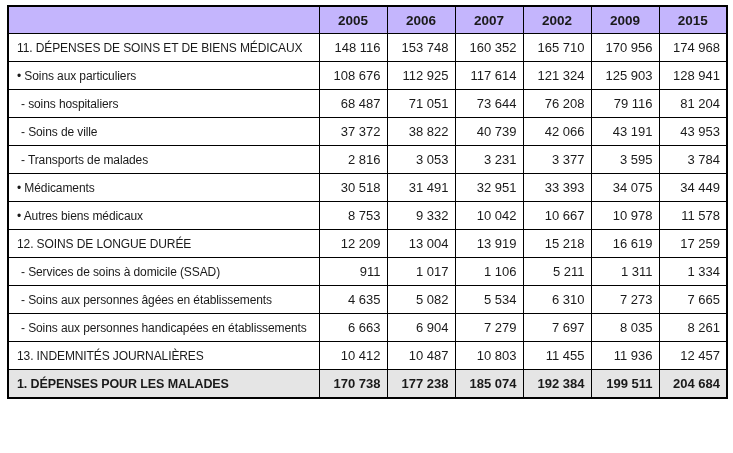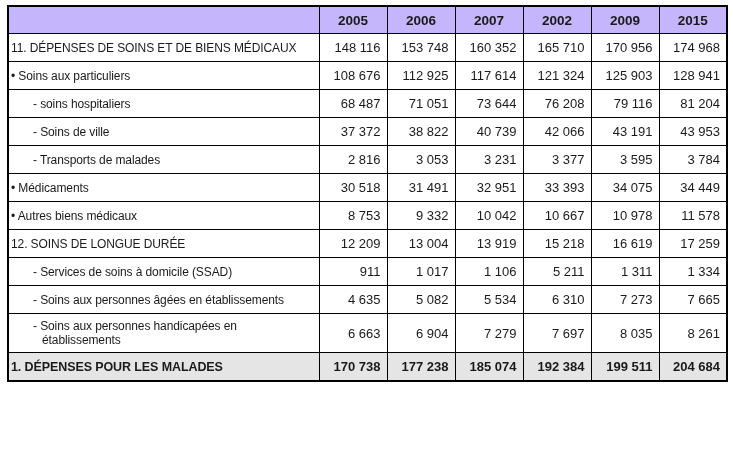--- a/index.html
+++ b/index.html
@@ -40,22 +40,22 @@
     text-align: left;
     vertical-align: middle;
   }
   td.num {
     font-size: 13px;
     text-align: right;
     padding-right: 6px;
     height: 25px;
     vertical-align: middle;
   }
-  td.indent-0 { padding-left: 2px; }
-  td.indent-1 { padding-left: 33px; text-indent: -9px; }
+  td.indent-0 { padding-left: 8px; }
+  td.indent-1 { padding-left: 21px; text-indent: -9px; }
   td.indent-2 { padding-left: 39px; }
   tr.total td {
     background: #e5e5e5;
     font-weight: bold;
   }
   tr.total td.label { font-size: 12.5px; }
 </style>
 </head>
 <body>
 
@@ -174,20 +174,29 @@
     </tr>
     <tr>
       <td class="label indent-1">- Soins aux personnes handicapées en établissements</td>
       <td class="num">6 663</td>
       <td class="num">6 904</td>
       <td class="num">7 279</td>
       <td class="num">7 697</td>
       <td class="num">8 035</td>
       <td class="num">8 261</td>
     </tr>
+    <tr>
+      <td class="label indent-0">13. INDEMNITÉS JOURNALIÈRES</td>
+      <td class="num">10 412</td>
+      <td class="num">10 487</td>
+      <td class="num">10 803</td>
+      <td class="num">11 455</td>
+      <td class="num">11 936</td>
+      <td class="num">12 457</td>
+    </tr>
     <tr class="total">
       <td class="label indent-0">1. DÉPENSES POUR LES MALADES</td>
       <td class="num">170 738</td>
       <td class="num">177 238</td>
       <td class="num">185 074</td>
       <td class="num">192 384</td>
       <td class="num">199 511</td>
       <td class="num">204 684</td>
     </tr>
   </tbody>

